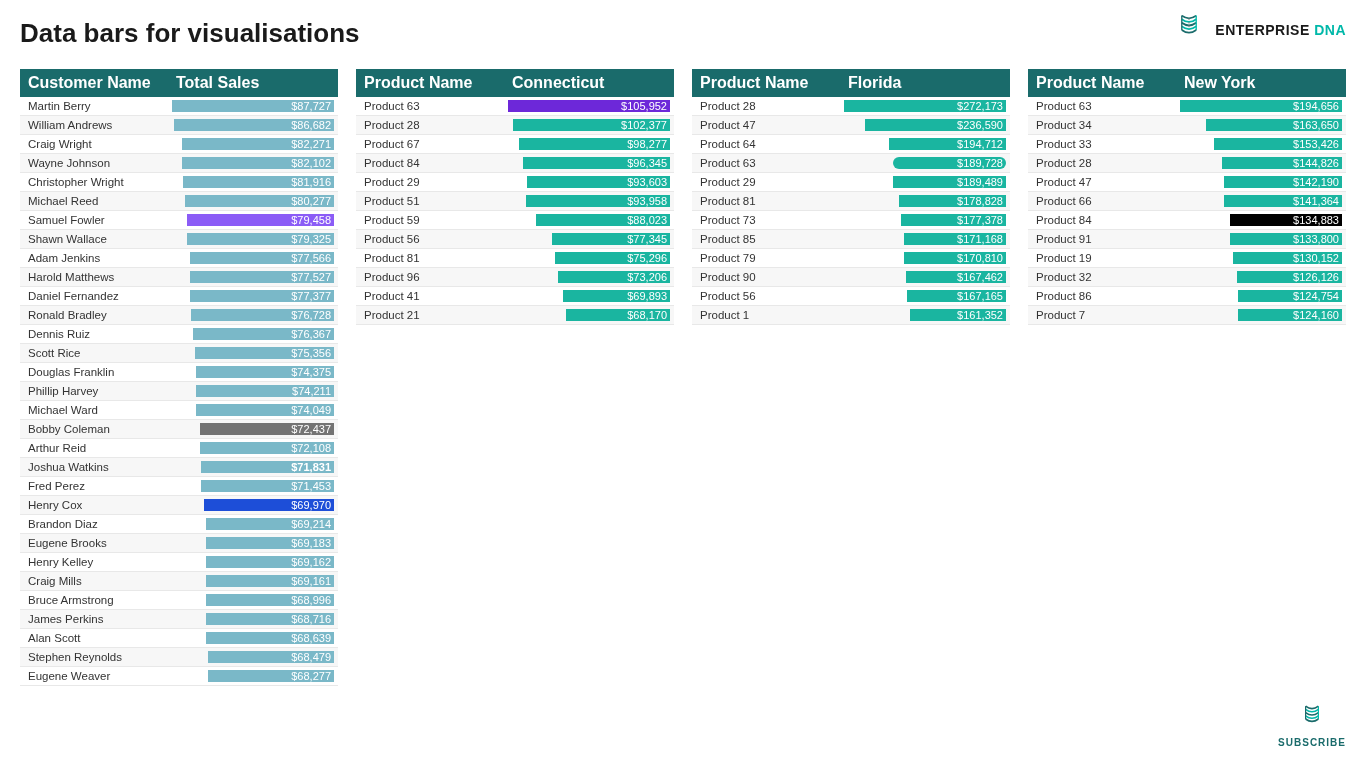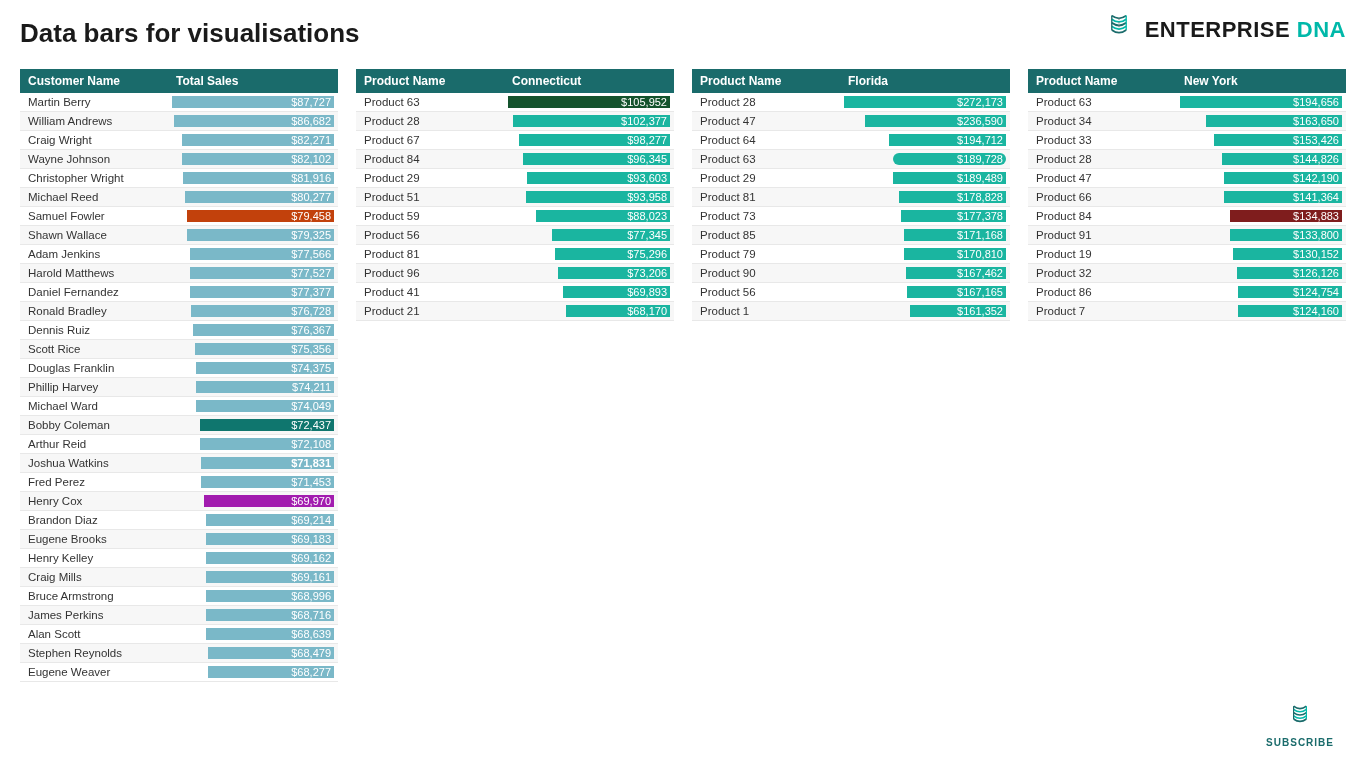--- a/index.html
+++ b/index.html
@@ -23,21 +23,21 @@
       right: 20px;
       display: flex;
       align-items: center;
       gap: 8px;
     }
     .logo-icon {
       width: 36px;
       height: 36px;
     }
     .logo-text {
-      font-size: 22px;
+      font-size: 14px;
       font-weight: 700;
       color: #1a1a1a;
       letter-spacing: 0.5px;
     }
     .logo-text span {
       color: #00b8a9;
     }
     .tables-container {
       display: flex;
       flex-direction: row;
@@ -52,21 +52,21 @@
       width: 100%;
       border-collapse: collapse;
       font-size: 12px;
     }
     .data-table thead tr th {
       background: #1a6b6b;
       color: #fff;
       padding: 5px 8px;
       text-align: left;
       font-weight: 600;
-      font-size: 12px;
+      font-size: 16px;
       white-space: nowrap;
     }
     .data-table tbody tr {
       border-bottom: 1px solid #e8e8e8;
     }
     .data-table tbody tr:nth-child(even) {
       background: #f7f7f7;
     }
     .data-table tbody tr td {
       padding: 2px 8px;
@@ -104,21 +104,21 @@
       font-size: 11px;
       color: #fff;
       padding-right: 3px;
       white-space: nowrap;
       position: relative;
       z-index: 1;
     }
     .subscribe-btn {
       position: absolute;
       bottom: 20px;
-      right: 32px;
+      right: 20px;
       display: flex;
       flex-direction: column;
       align-items: center;
       gap: 2px;
       cursor: pointer;
     }
     .subscribe-icon {
       width: 32px;
       height: 32px;
     }
@@ -221,21 +221,21 @@
                   <div class="bar-fill teal" style="width: 92%; background: rgb(122, 184, 200);">
                     <span class="bar-value">$80,277</span>
                   </div>
                 </div>
               </td>
             </tr>
             <tr>
               <td class="name-cell">Samuel Fowler</td>
               <td class="bar-cell">
                 <div class="bar-bg">
-                  <div class="bar-fill teal" style="width: 91%; background: #c2410c; padding-left: 44px;">
+                  <div class="bar-fill teal" style="width: 91%; background: #8b5cf6; padding-left: 44px;">
                     <span class="bar-value">$79,458</span>
                   </div>
                 </div>
               </td>
             </tr>
             <tr>
               <td class="name-cell">Shawn Wallace</td>
               <td class="bar-cell">
                 <div class="bar-bg">
                   <div class="bar-fill teal" style="width: 91%; background: rgb(122, 184, 200);">
@@ -331,21 +331,21 @@
                   <div class="bar-fill teal" style="width: 85%; background: rgb(122, 184, 200);">
                     <span class="bar-value">$74,049</span>
                   </div>
                 </div>
               </td>
             </tr>
             <tr>
               <td class="name-cell">Bobby Coleman</td>
               <td class="bar-cell">
                 <div class="bar-bg">
-                  <div class="bar-fill teal" style="width: 83%; background: #0f766e;">
+                  <div class="bar-fill teal" style="width: 83%; background: #737373;">
                     <span class="bar-value">$72,437</span>
                   </div>
                 </div>
               </td>
             </tr>
             <tr>
               <td class="name-cell">Arthur Reid</td>
               <td class="bar-cell">
                 <div class="bar-bg">
                   <div class="bar-fill teal" style="width: 83%; background: rgb(122, 184, 200);">
@@ -371,21 +371,21 @@
                   <div class="bar-fill teal" style="width: 82%; background: rgb(122, 184, 200);">
                     <span class="bar-value">$71,453</span>
                   </div>
                 </div>
               </td>
             </tr>
             <tr>
               <td class="name-cell">Henry Cox</td>
               <td class="bar-cell">
                 <div class="bar-bg">
-                  <div class="bar-fill teal" style="width: 80%; background: #a21caf;">
+                  <div class="bar-fill teal" style="width: 80%; background: #1d4ed8;">
                     <span class="bar-value">$69,970</span>
                   </div>
                 </div>
               </td>
             </tr>
             <tr>
               <td class="name-cell">Brandon Diaz</td>
               <td class="bar-cell">
                 <div class="bar-bg">
                   <div class="bar-fill teal" style="width: 79%; background: rgb(122, 184, 200);">
@@ -486,21 +486,21 @@
           <tr>
             <th>Product Name</th>
             <th style="width:170px;">Connecticut</th>
           </tr>
         </thead>
         <tbody id="table2-body">
         <tr>
               <td class="name-cell">Product 63</td>
               <td class="bar-cell">
                 <div class="bar-bg">
-                  <div class="bar-fill teal" style="width: 100%; background: #14532d;">
+                  <div class="bar-fill teal" style="width: 100%; background: #6d28d9;">
                     <span class="bar-value">$105,952</span>
                   </div>
                 </div>
               </td>
             </tr>
             <tr>
               <td class="name-cell">Product 28</td>
               <td class="bar-cell">
                 <div class="bar-bg">
                   <div class="bar-fill teal" style="width: 97%; background: rgb(26, 181, 160);">
@@ -816,21 +816,21 @@
                   <div class="bar-fill teal" style="width: 73%; background: rgb(26, 181, 160);">
                     <span class="bar-value">$141,364</span>
                   </div>
                 </div>
               </td>
             </tr>
             <tr>
               <td class="name-cell">Product 84</td>
               <td class="bar-cell">
                 <div class="bar-bg">
-                  <div class="bar-fill teal" style="width: 69%; background: #7f1d1d; text-align: right;">
+                  <div class="bar-fill teal" style="width: 69%; background: #000000; text-align: right;">
                     <span class="bar-value">$134,883</span>
                   </div>
                 </div>
               </td>
             </tr>
             <tr>
               <td class="name-cell">Product 91</td>
               <td class="bar-cell">
                 <div class="bar-bg">
                   <div class="bar-fill teal" style="width: 69%; background: rgb(26, 181, 160);">

